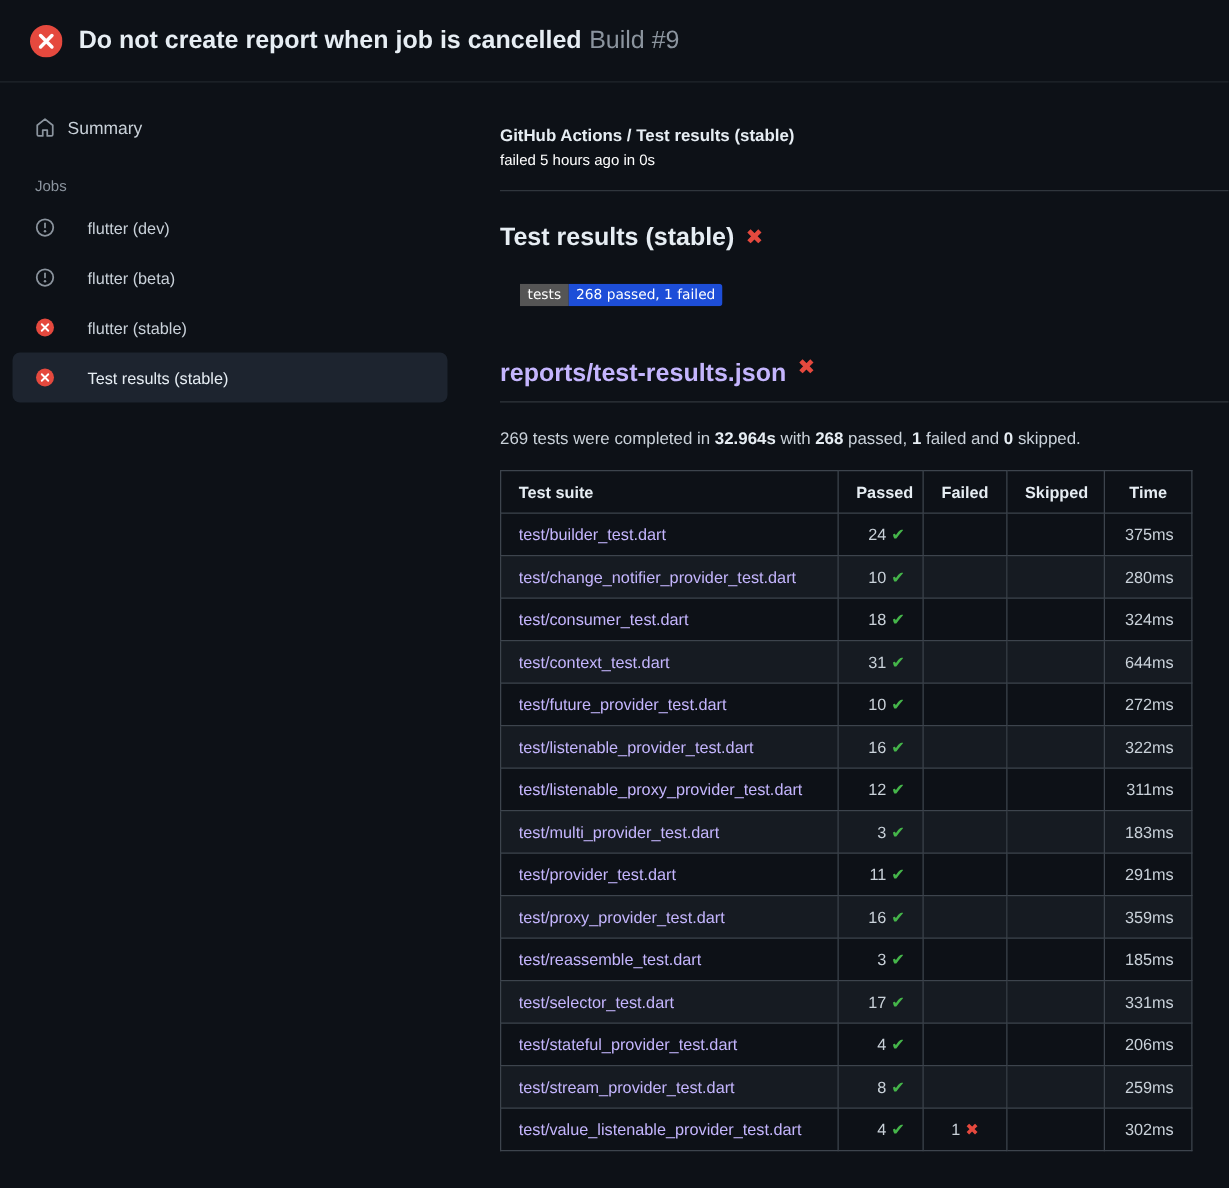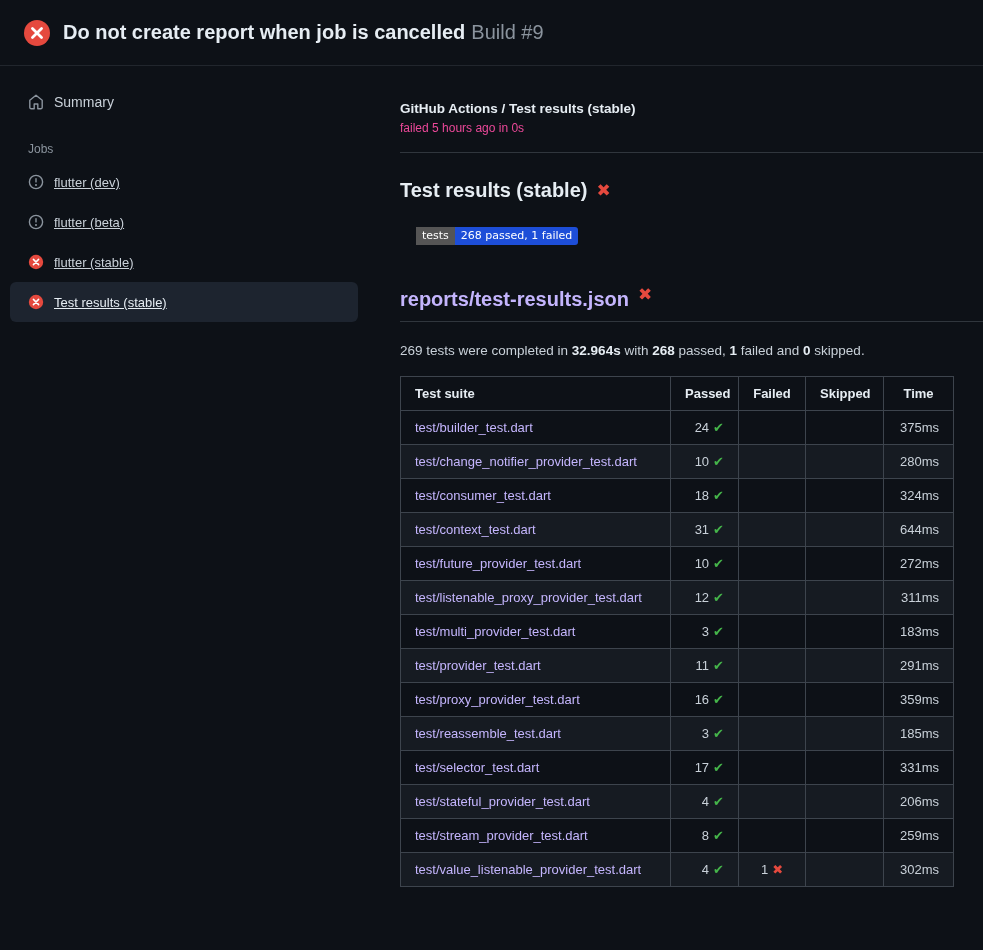--- a/index.html
+++ b/index.html
@@ -29,34 +29,34 @@
   .side-item {
     display:flex; align-items:center; gap:10px;
     height:32px; margin:0 10px; padding:0 18px;
     font-size:14px; color:#c9d1d9; border-radius:6px; cursor:pointer;
   }
   .jobs-heading {
     margin:24px 10px 6px; padding:0 18px;
     font-size:12px; color:#8b949e;
   }
   .job-item {
-    display:flex; align-items:center; gap:10px;
+    display:flex; align-items:center; gap:26px;
     height:40px; margin:0 10px; padding:0 18px;
-    font-size:13px; color:#c9d1d9; border-radius:6px; cursor:pointer;text-decoration:underline;
+    font-size:13px; color:#c9d1d9; border-radius:6px; cursor:pointer;
   }
   .job-item .icon { display:none; width:16px; height:16px; flex:0 0 auto; }
   .job-item.warning .warn-i { display:flex; }
   .job-item.failed  .fail-i { display:flex; }
   .job-item.selected { background:#1d242f; color:#e6edf3; }
   .side-item .icon { width:16px; height:16px; display:flex; flex:0 0 auto; }
 
   
   .main { flex:1 1 auto; padding-left:32px; min-width:0; }
   .breadcrumb { margin-top:35px; font-size:13.5px; font-weight:700; color:#e6edf3; }
-  .meta { margin-top:5px; font-size:12px; color:#ec4899; }
+  .meta { margin-top:5px; font-size:12px; color:#ffffff; }
   .divider { border:none; border-top:1px solid #30363d; margin-top:17px; }
 
   .section-title {
     margin-top:26px; font-size:20px; font-weight:700; color:#e6edf3;
     display:flex; align-items:center; gap:9px;
   }
   .red-x {
     color:#e5493e; font-weight:700; font-size:17px;
     font-family:"DejaVu Sans", sans-serif; line-height:1;
   }
@@ -246,20 +246,27 @@
           <td class="time-cell">644ms</td>
         </tr>
           <tr>
           <td class="suite-cell"><a href="#">test/future_provider_test.dart</a></td>
           <td class="passed-cell"><span>10</span><span class="check-glyph">✔</span></td>
           <td class="failed-cell"></td>
           <td class="skipped-cell"></td>
           <td class="time-cell">272ms</td>
         </tr>
           <tr>
+          <td class="suite-cell"><a href="#">test/listenable_provider_test.dart</a></td>
+          <td class="passed-cell"><span>16</span><span class="check-glyph">✔</span></td>
+          <td class="failed-cell"></td>
+          <td class="skipped-cell"></td>
+          <td class="time-cell">322ms</td>
+        </tr>
+          <tr>
           <td class="suite-cell"><a href="#">test/listenable_proxy_provider_test.dart</a></td>
           <td class="passed-cell"><span>12</span><span class="check-glyph">✔</span></td>
           <td class="failed-cell"></td>
           <td class="skipped-cell"></td>
           <td class="time-cell">311ms</td>
         </tr>
           <tr>
           <td class="suite-cell"><a href="#">test/multi_provider_test.dart</a></td>
           <td class="passed-cell"><span>3</span><span class="check-glyph">✔</span></td>
           <td class="failed-cell"></td>

